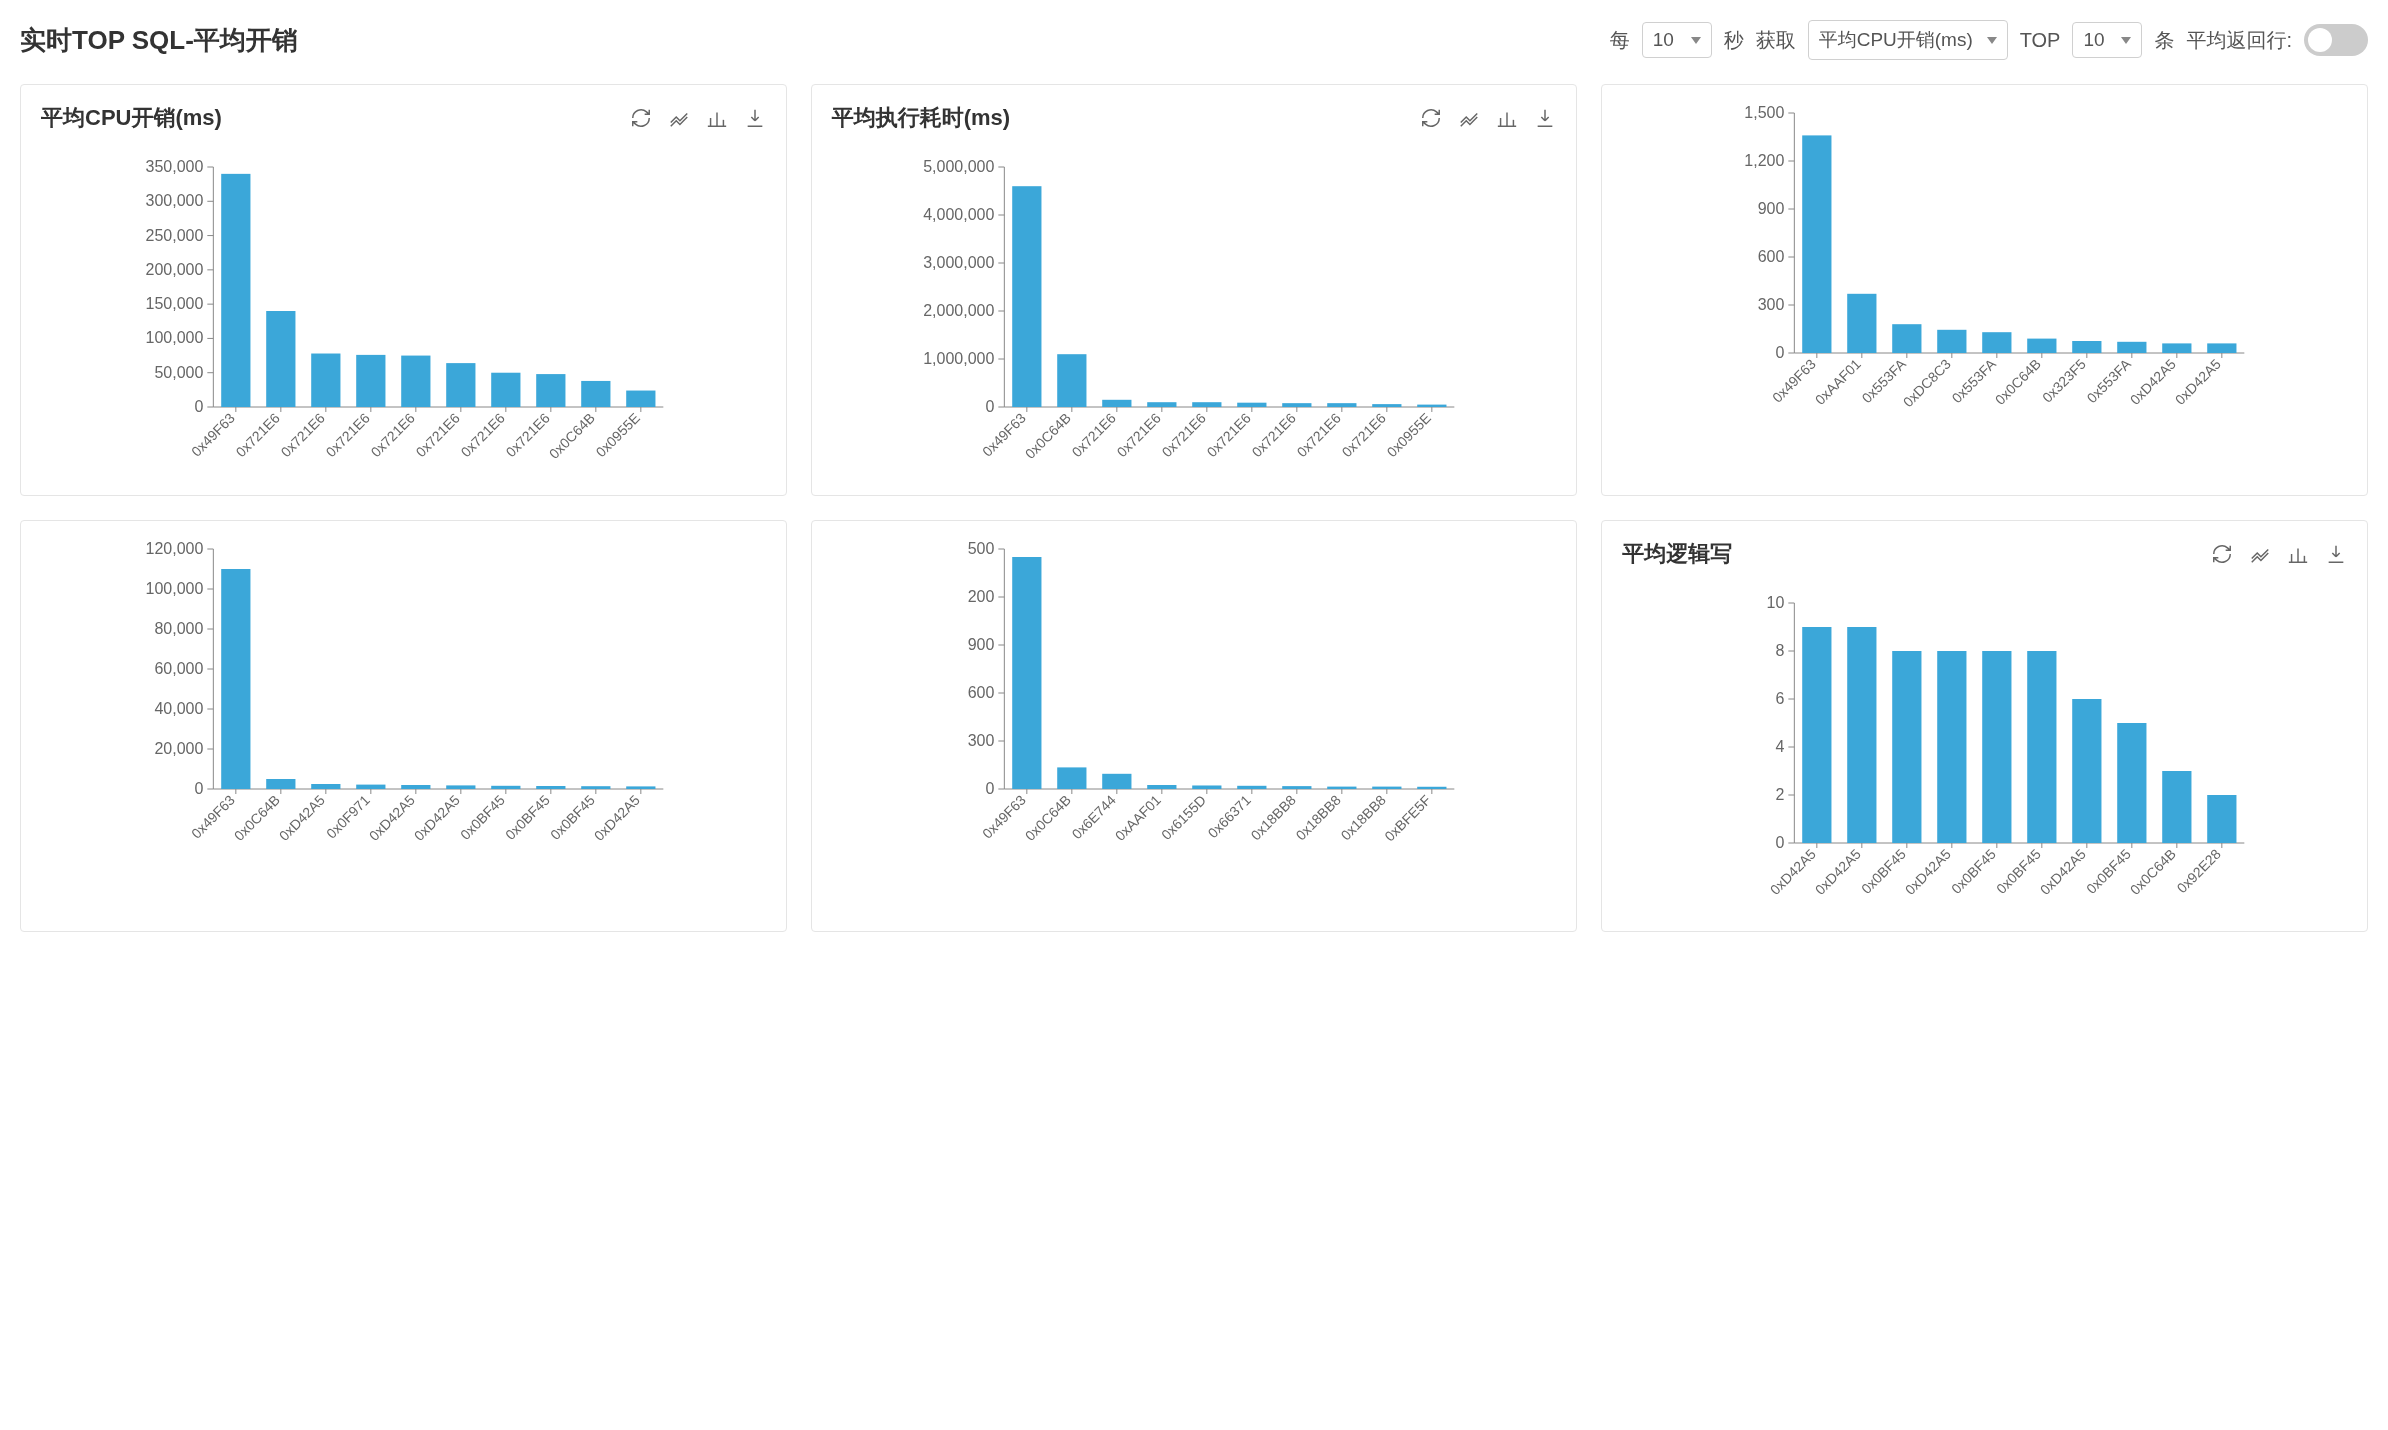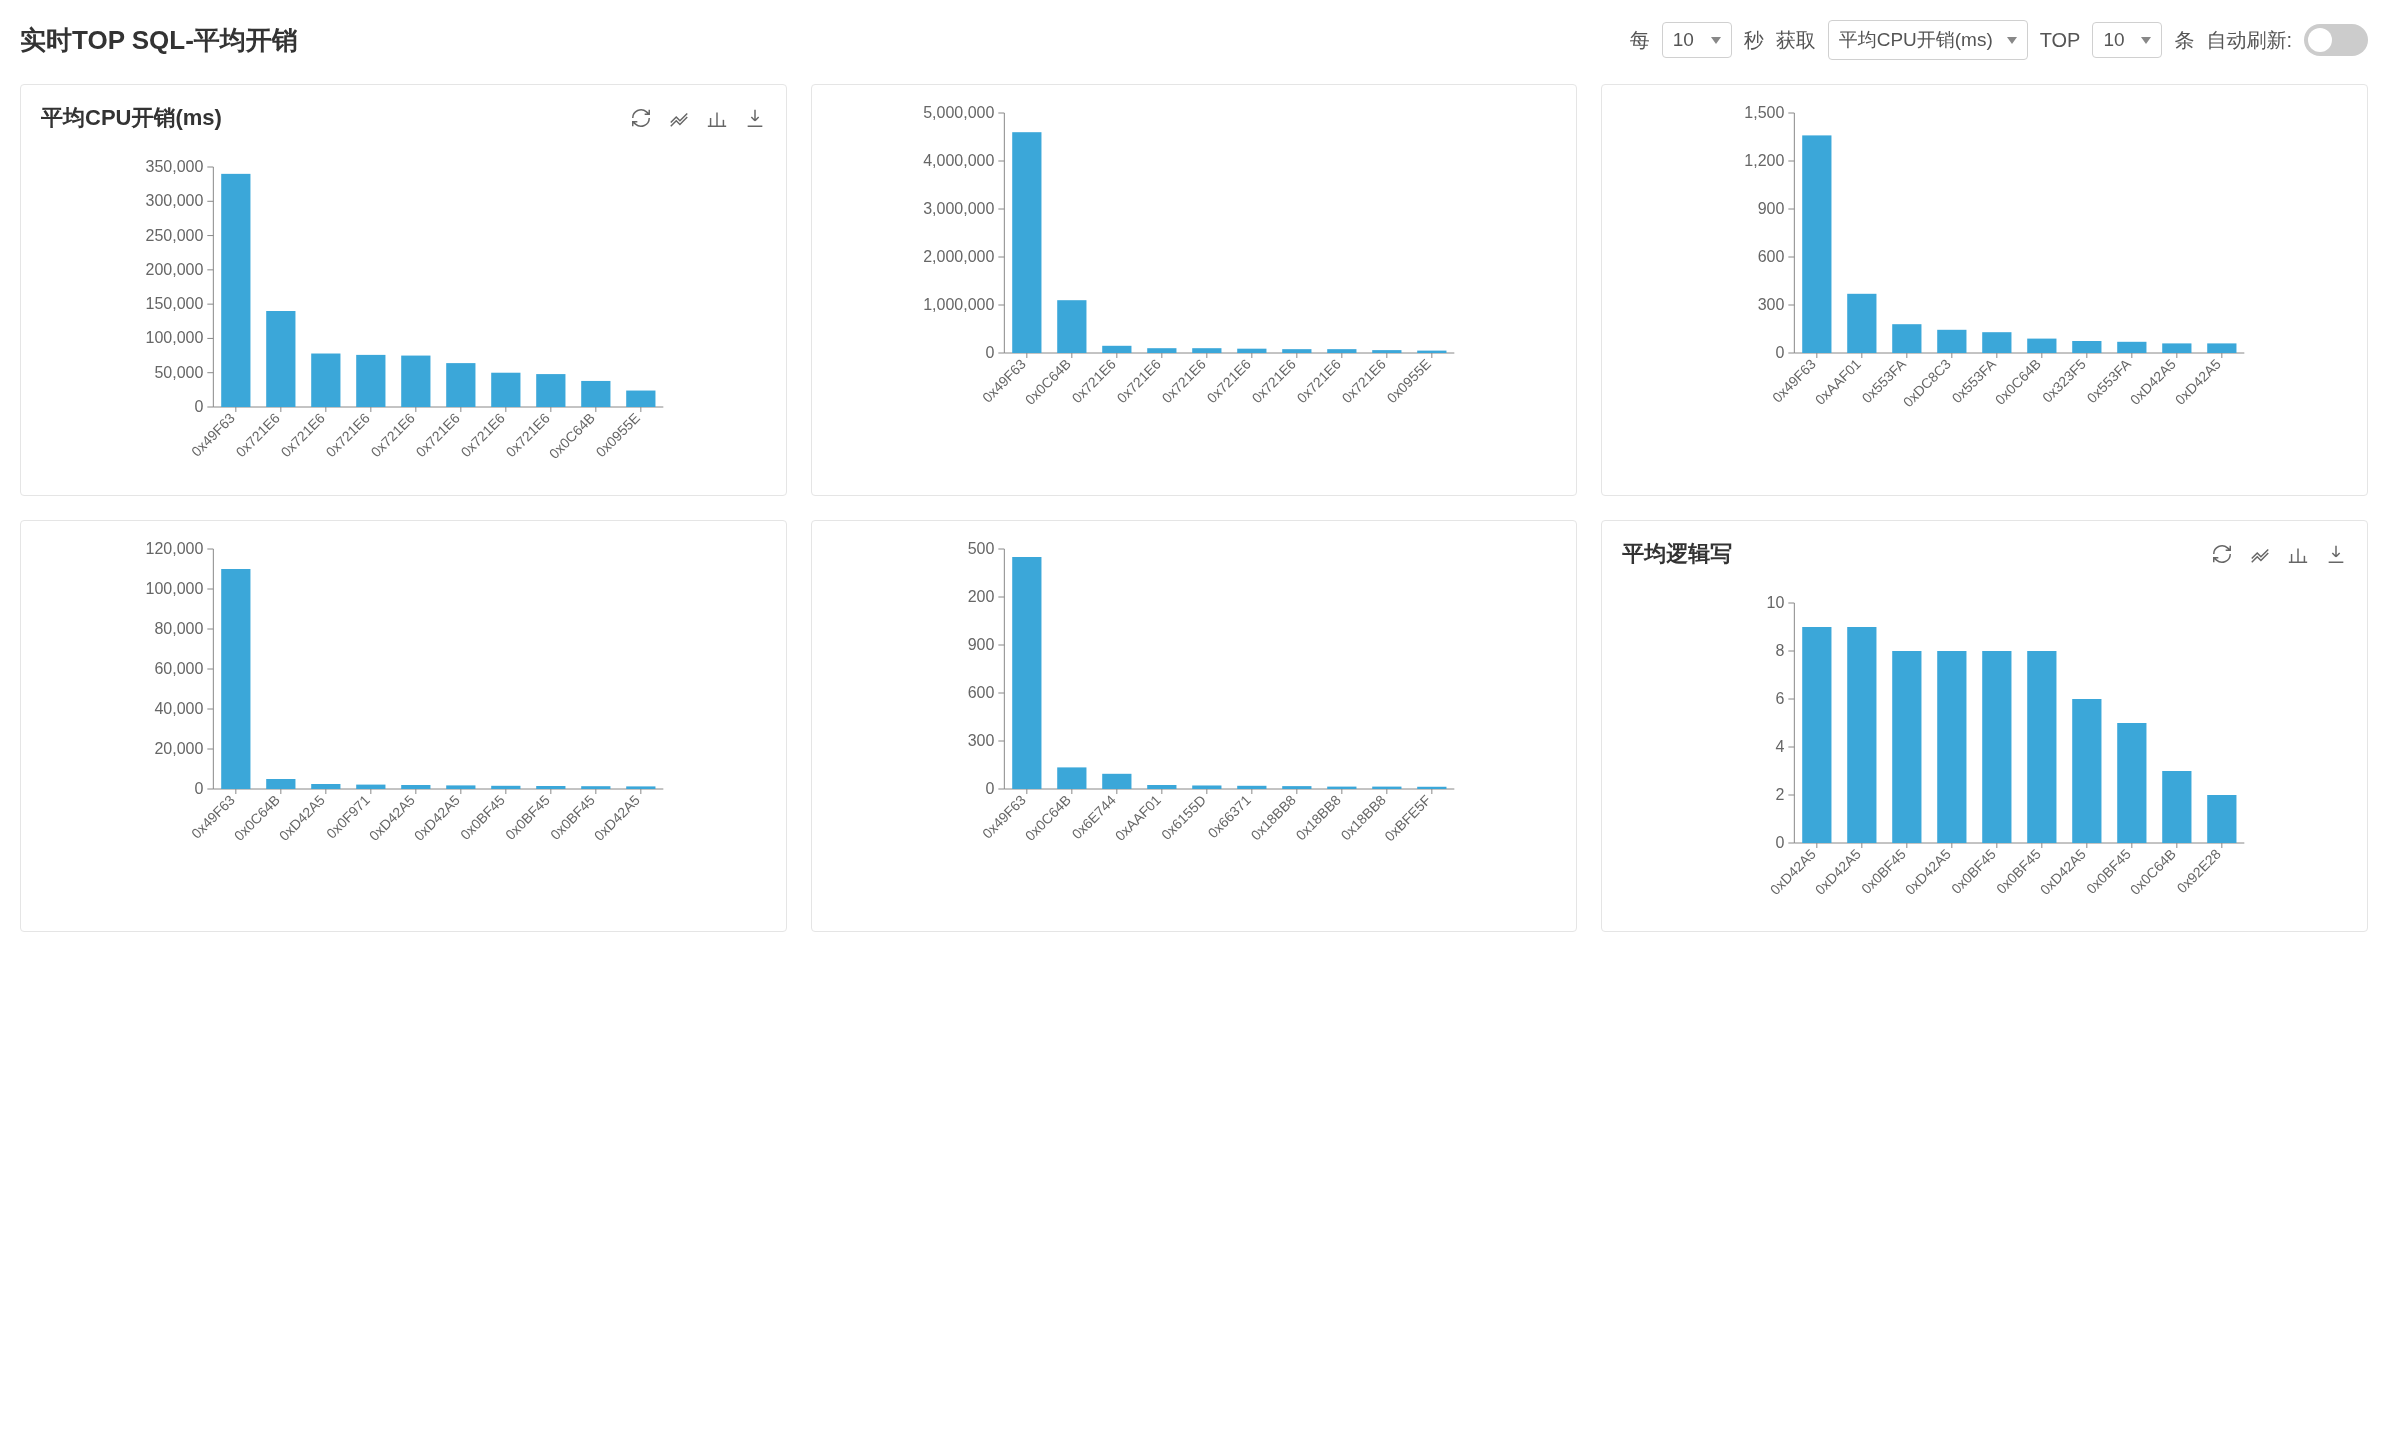--- a/index.html
+++ b/index.html
@@ -122,21 +122,21 @@
     <div class="select wide">
       <span>平均CPU开销(ms)</span>
       <span class="chevron"></span>
     </div>
     <span>TOP</span>
     <div class="select">
       <span>10</span>
       <span class="chevron"></span>
     </div>
     <span>条</span>
-    <span>自动刷新:</span>
+    <span>平均返回行:</span>
     <div class="toggle"></div>
   </div>
 </div>
 
 <div class="grid" id="grid">
     <div class="card">
     <div class="card-header">
       <div class="card-title">平均CPU开销(ms)</div>
       <div class="icon-group">
         <svg width="22" height="22" viewBox="0 0 24 24" class="icon">
@@ -202,20 +202,41 @@
           <text x="417.5" y="262" font-size="14" fill="#666" text-anchor="end" transform="rotate(-45 417.5 262)">0x721E6</text>
           <rect class="bar" x="447.875" y="223.94285714285715" width="29.25" height="26.057142857142857"></rect>
           <line x1="462.5" y1="250" x2="462.5" y2="255" stroke="#888"></line>
           <text x="462.5" y="262" font-size="14" fill="#666" text-anchor="end" transform="rotate(-45 462.5 262)">0x0C64B</text>
           <rect class="bar" x="492.875" y="233.54285714285714" width="29.25" height="16.45714285714286"></rect>
           <line x1="507.5" y1="250" x2="507.5" y2="255" stroke="#888"></line>
           <text x="507.5" y="262" font-size="14" fill="#666" text-anchor="end" transform="rotate(-45 507.5 262)">0x0955E</text>
         </svg></div>
   </div>
     <div class="card">
+    <div class="card-header">
+      <div class="card-title">平均执行耗时(ms)</div>
+      <div class="icon-group">
+        <svg width="22" height="22" viewBox="0 0 24 24" class="icon">
+            <path d="M3 12a9 9 0 0 1 15-6.7L21 8M21 3v5h-5M21 12a9 9 0 0 1-15 6.7L3 16M3 21v-5h5"></path>
+          </svg>
+          <svg width="22" height="22" viewBox="0 0 24 24" class="icon">
+            <polyline points="3,17 9,11 13,15 21,7"></polyline>
+            <polyline points="3,21 9,15 13,19 21,11"></polyline>
+          </svg>
+          <svg width="22" height="22" viewBox="0 0 24 24" class="icon">
+            <line x1="5" y1="21" x2="5" y2="12"></line>
+            <line x1="12" y1="21" x2="12" y2="6"></line>
+            <line x1="19" y1="21" x2="19" y2="14"></line>
+            <line x1="2" y1="21" x2="22" y2="21"></line>
+          </svg>
+          <svg width="22" height="22" viewBox="0 0 24 24" class="icon">
+            <path d="M12 3v12m0 0l-4-4m4 4l4-4M4 21h16"></path>
+          </svg>
+      </div>
+    </div>
     <div class="chart"><svg viewBox="0 0 540 320" preserveAspectRatio="xMidYMid meet">
           <line x1="80" y1="10" x2="80" y2="250" stroke="#888"></line>
           <line x1="74" y1="250" x2="80" y2="250" stroke="#888"></line>
           <text x="70" y="255" text-anchor="end" font-size="16" fill="#666">0</text>
           <line x1="74" y1="202" x2="80" y2="202" stroke="#888"></line>
           <text x="70" y="207" text-anchor="end" font-size="16" fill="#666">1,000,000</text>
           <line x1="74" y1="154" x2="80" y2="154" stroke="#888"></line>
           <text x="70" y="159" text-anchor="end" font-size="16" fill="#666">2,000,000</text>
           <line x1="74" y1="106" x2="80" y2="106" stroke="#888"></line>
           <text x="70" y="111" text-anchor="end" font-size="16" fill="#666">3,000,000</text>

